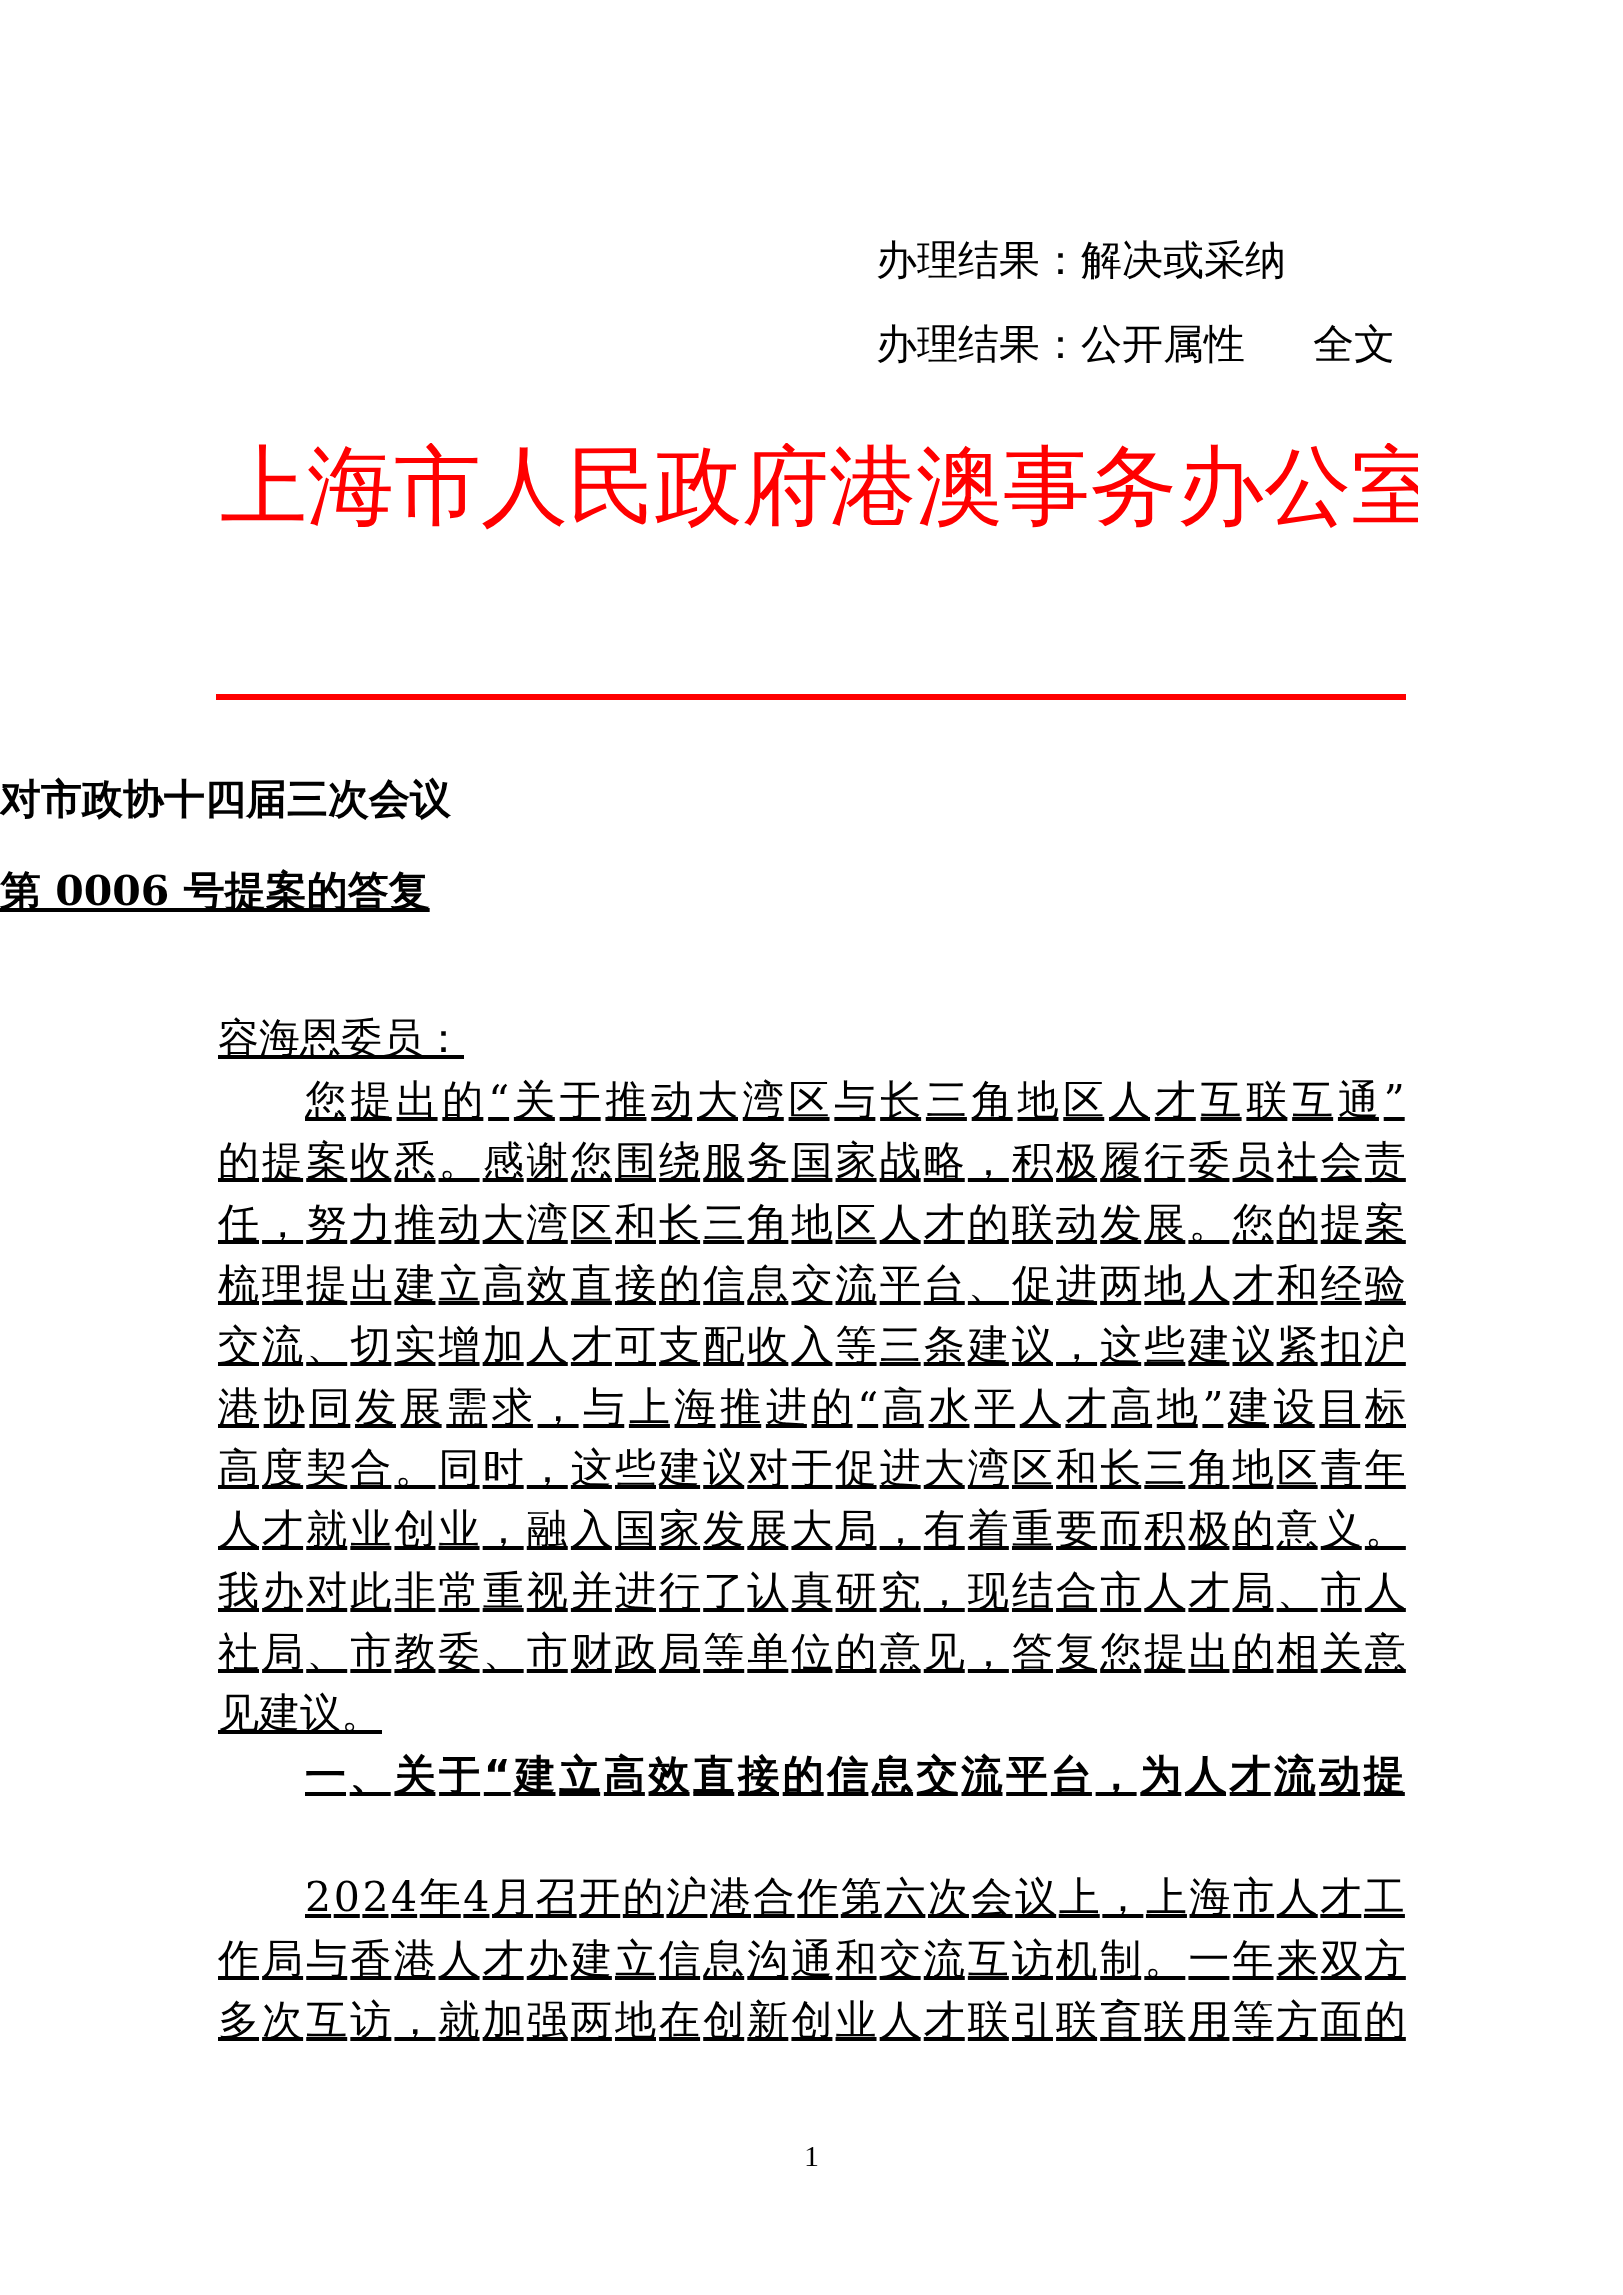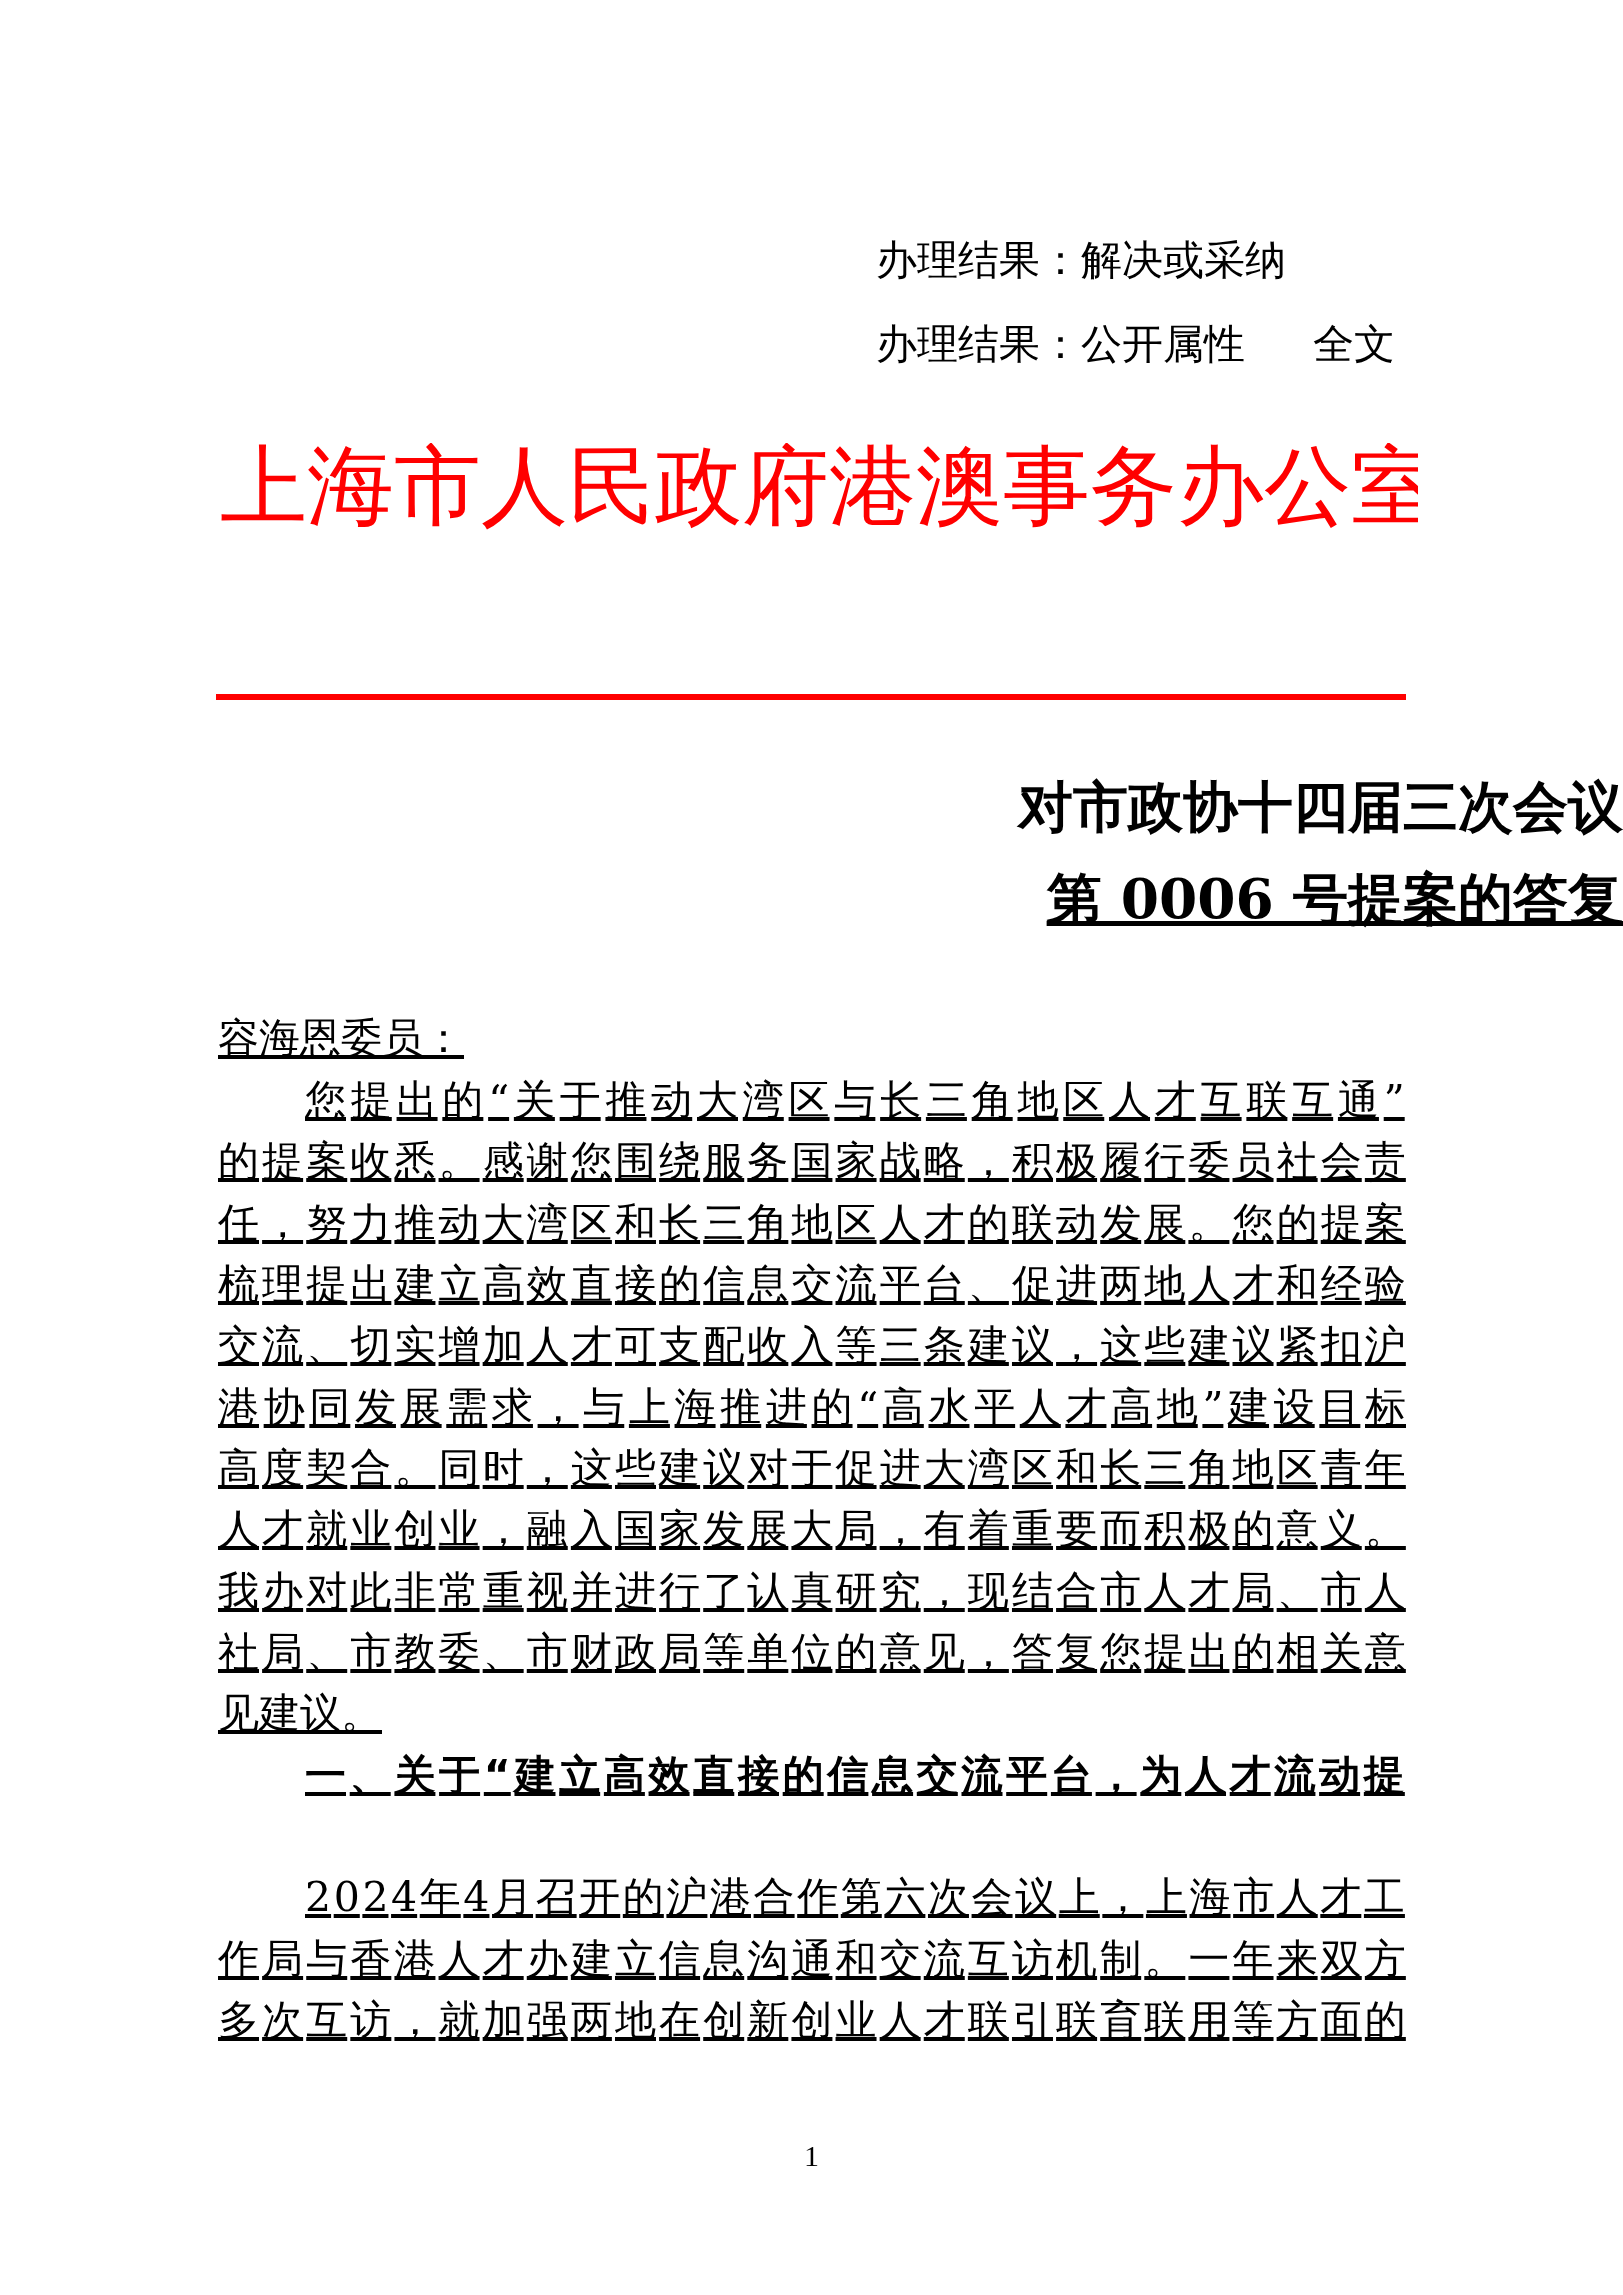--- a/index.html
+++ b/index.html
@@ -59,22 +59,22 @@
     position: absolute;
     left: 216px;
     top: 694px;
     width: 1190px;
     height: 6.1px;
     background: #ff0000;
   }
   .doc-title {
     left: 0;
     width: 1623px;
-    text-align: right;
-    font-size: 55px;
+    text-align: left;
+    font-size: 41px;
     font-weight: bold;
   }
   
   .line {
     position: absolute;
     left: 218px;
     width: 1188px;
     height: 48px;
     font-size: 41px;
     line-height: 48px;

